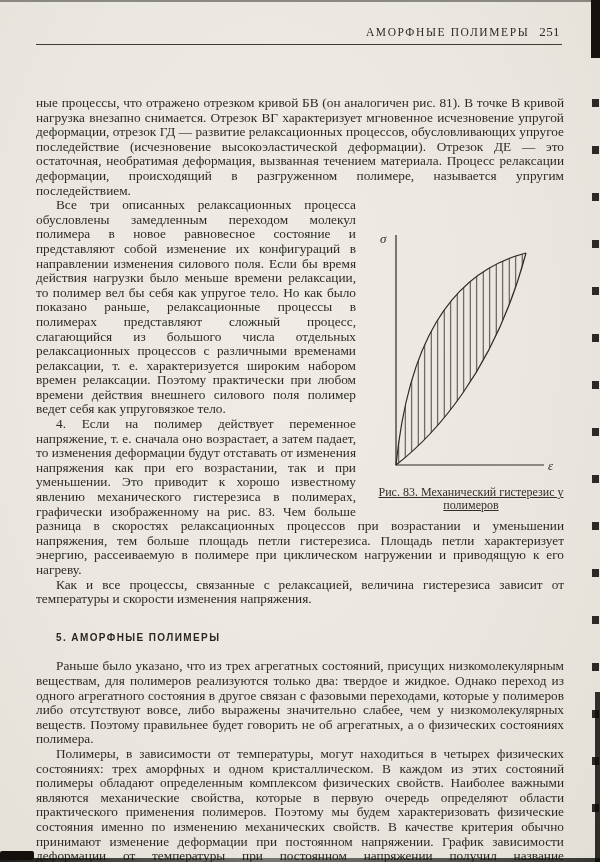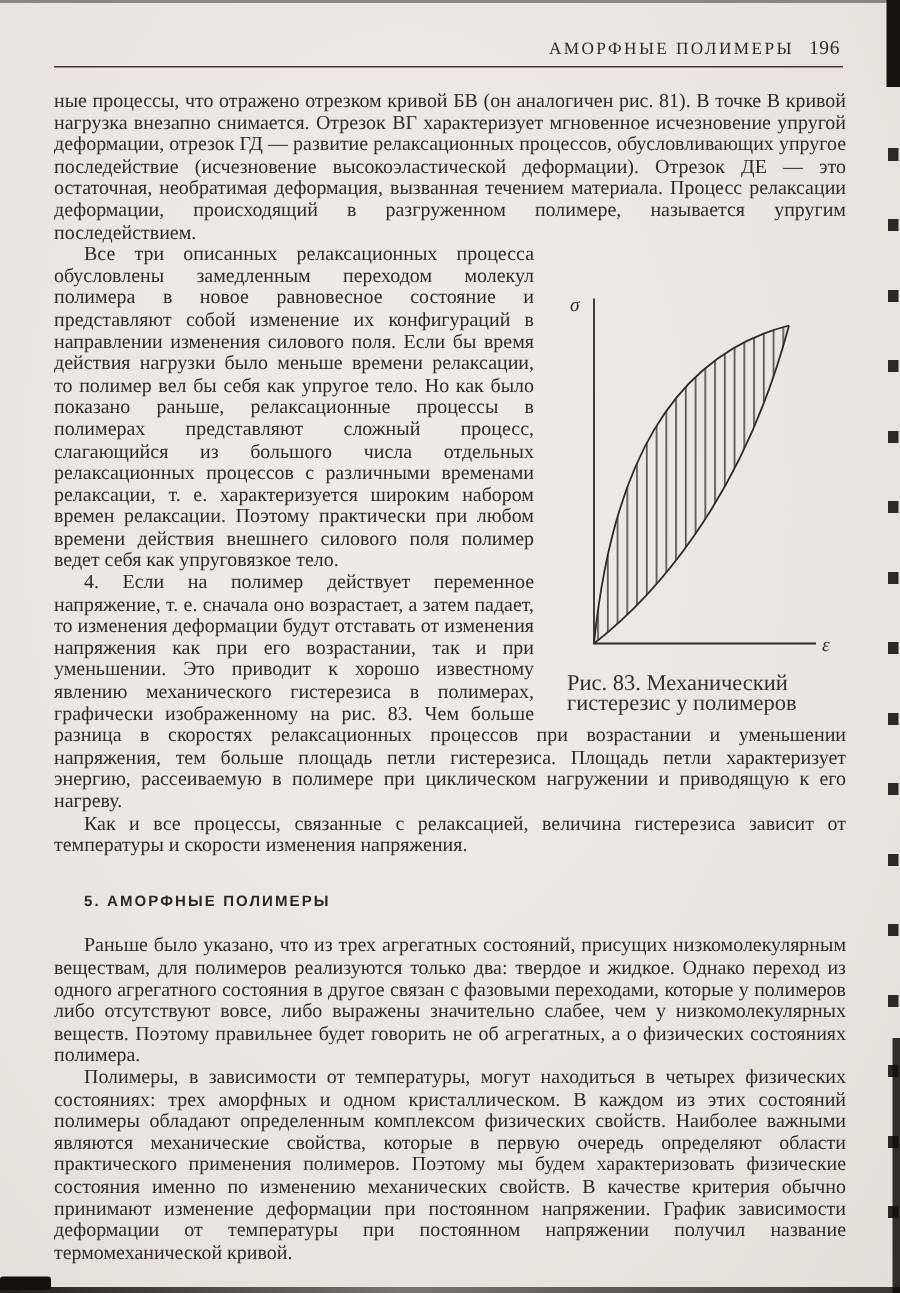--- a/index.html
+++ b/index.html
@@ -31,45 +31,46 @@
     border: 0; border-top: 1.2px solid #403c33; margin: 0;
   }
 
   
   .text-block {
     position: absolute; top: 60px; left: 36px; right: 36px;
     font-size: 13.3px; line-height: 14.6px;
     text-align: justify;
   }
   .text-block p { margin: 0; text-indent: 20px; }
-  .text-block p.noindent { text-indent: 0; }
+  .text-block p.noindent { text-indent: 0; margin-top: 36px; }
 
   .section-heading {
     font-family: "Liberation Sans", sans-serif;
     font-size: 10px; font-weight: bold;
     letter-spacing: 1.4px;
     margin: 24px 0 14px 20px;
     color: #2b2824;
   }
 
   
   .fig-float {
     float: right;
     width: 196px;
     margin: 29px 0 2px 12px;
     display: block;
   }
   .fig-float svg { display: block; margin: 0 0 7px 8px; }
   .fig-caption {
     display: block;
-    font-size: 15px; line-height: 13px;
-    text-align: left;
+    font-size: 12px; line-height: 13px;
+    text-align: center;
     padding-left: 10px;
     text-indent: 0;
     color: #33302b;
+    text-decoration: underline;
   }
 
   
   .art { position: absolute; pointer-events: none; }
   .art-top-edge   { top: 0; left: 0; right: 0; height: 2px; background: rgba(25,22,18,0.45); }
   .art-top-right  { top: 0; right: 0; width: 9px; height: 58px; background: #16130f; }
   .art-right-dash {
     top: 60px; bottom: 12px; right: 1px; width: 7px;
     background: repeating-linear-gradient(to bottom,
       rgba(0,0,0,0) 0px, rgba(0,0,0,0) 39px,
@@ -79,21 +80,21 @@
   .art-bottom-edge  { left: 0; right: 0; bottom: 0; height: 4px;
     background: linear-gradient(to right, rgba(12,10,8,0.9), rgba(12,10,8,0.5) 45%, rgba(12,10,8,0.8)); }
   .art-bottom-left  { left: 0; bottom: 2px; width: 34px; height: 9px; background: #14110d; border-radius: 2px; }
 </style>
 </head>
 <body>
 
 <div class="page">
 
   <div class="running-head">
-    <span>АМОРФНЫЕ ПОЛИМЕРЫ</span><span class="page-num">196</span>
+    <span>АМОРФНЫЕ ПОЛИМЕРЫ</span><span class="page-num">251</span>
   </div>
   <hr class="head-rule">
 
   <div class="text-block">
 
     <p class="noindent">ные процессы, что отражено отрезком кривой БВ (он аналогичен рис. 81). В точке В кривой нагрузка внезапно снимается. Отрезок ВГ характеризует мгновенное исчезновение упругой деформации, отрезок ГД — развитие релаксационных процессов, обусловливающих упругое последействие (исчезновение высокоэластической деформации). Отрезок ДЕ — это остаточная, необратимая деформация, вызванная течением материала. Процесс релаксации деформации, происходящий в разгруженном полимере, называется упругим последействием.</p>
 
     <p><span class="fig-float">
           <svg width="186" height="252" viewBox="0 0 186 252" xmlns="http://www.w3.org/2000/svg">
           <defs>

